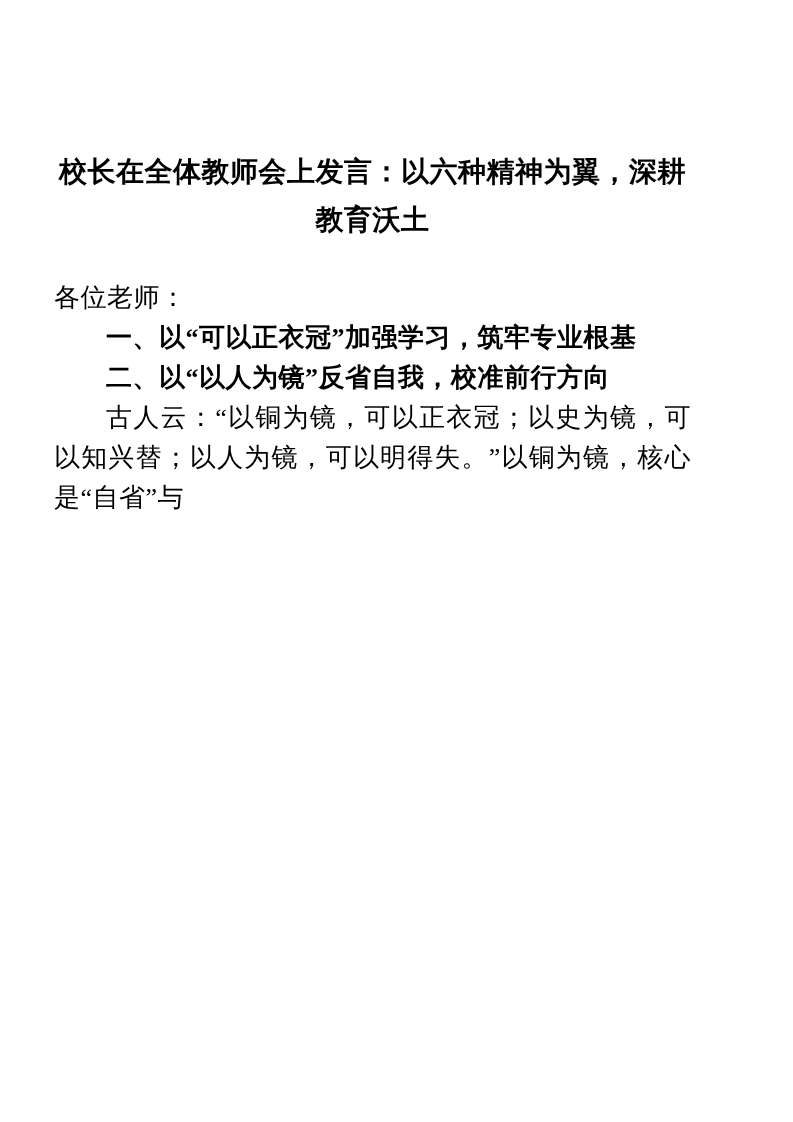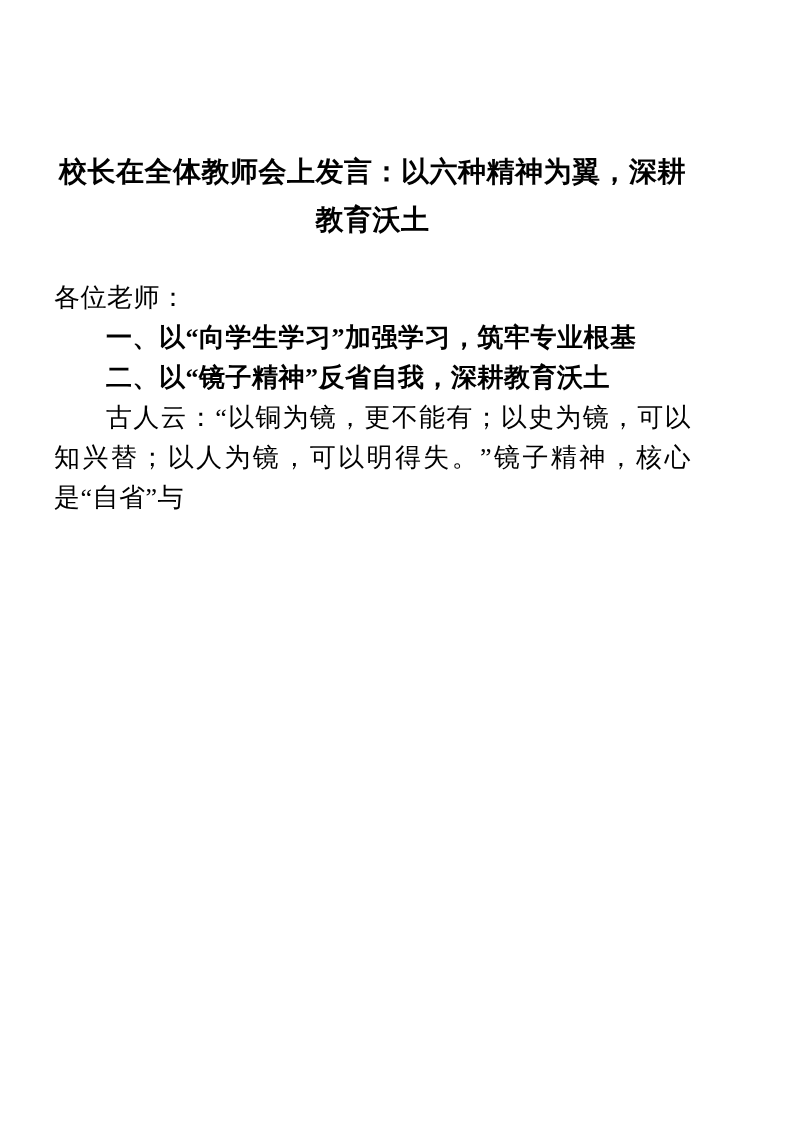--- a/index.html
+++ b/index.html
@@ -44,19 +44,19 @@
 </head>
 <body>
 
 <div class="page">
   <h1 class="doc-title">校长在全体教师会上发言：以六种精神为翼，深耕教育沃土</h1>
 
   <p class="para">各位老师：</p>
 
 
 
-  <p class="para indent bold">一、以“向学生学习”加强学习，筑牢专业根基</p>
+  <p class="para indent bold">一、以“可以正衣冠”加强学习，筑牢专业根基</p>
 
 
-  <p class="para indent bold">二、以“镜子精神”反省自我，深耕教育沃土</p>
+  <p class="para indent bold">二、以“以人为镜”反省自我，校准前行方向</p>
 
-  <p class="para indent">古人云：“以铜为镜，更不能有；以史为镜，可以知兴替；以人为镜，可以明得失。”镜子精神，核心是“自省”与</p>
+  <p class="para indent">古人云：“以铜为镜，可以正衣冠；以史为镜，可以知兴替；以人为镜，可以明得失。”以铜为镜，核心是“自省”与</p>
 </div>
 
 </body></html>

